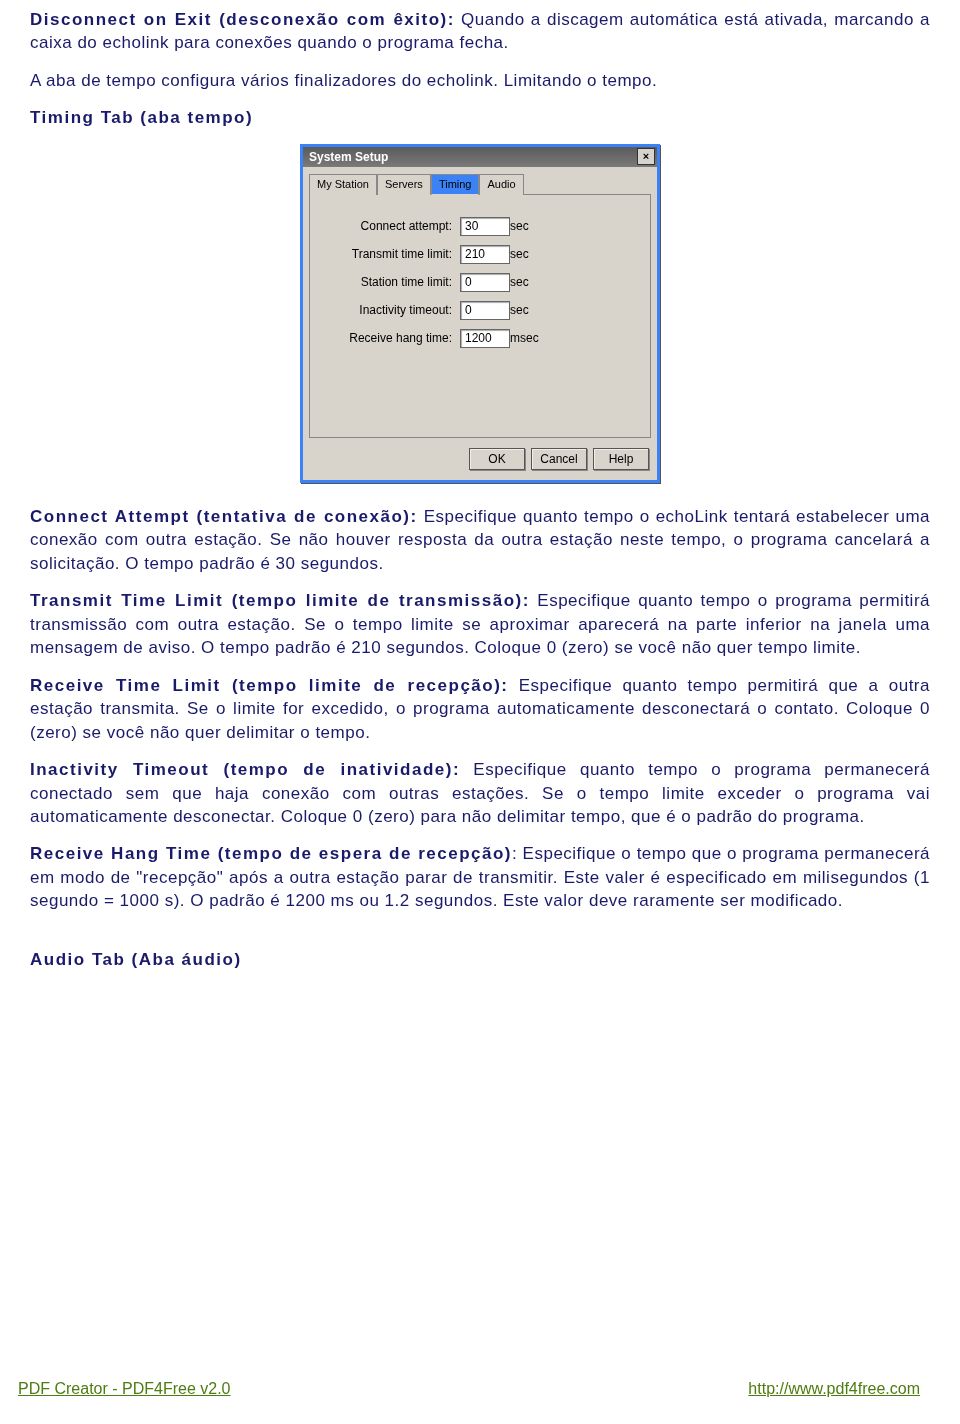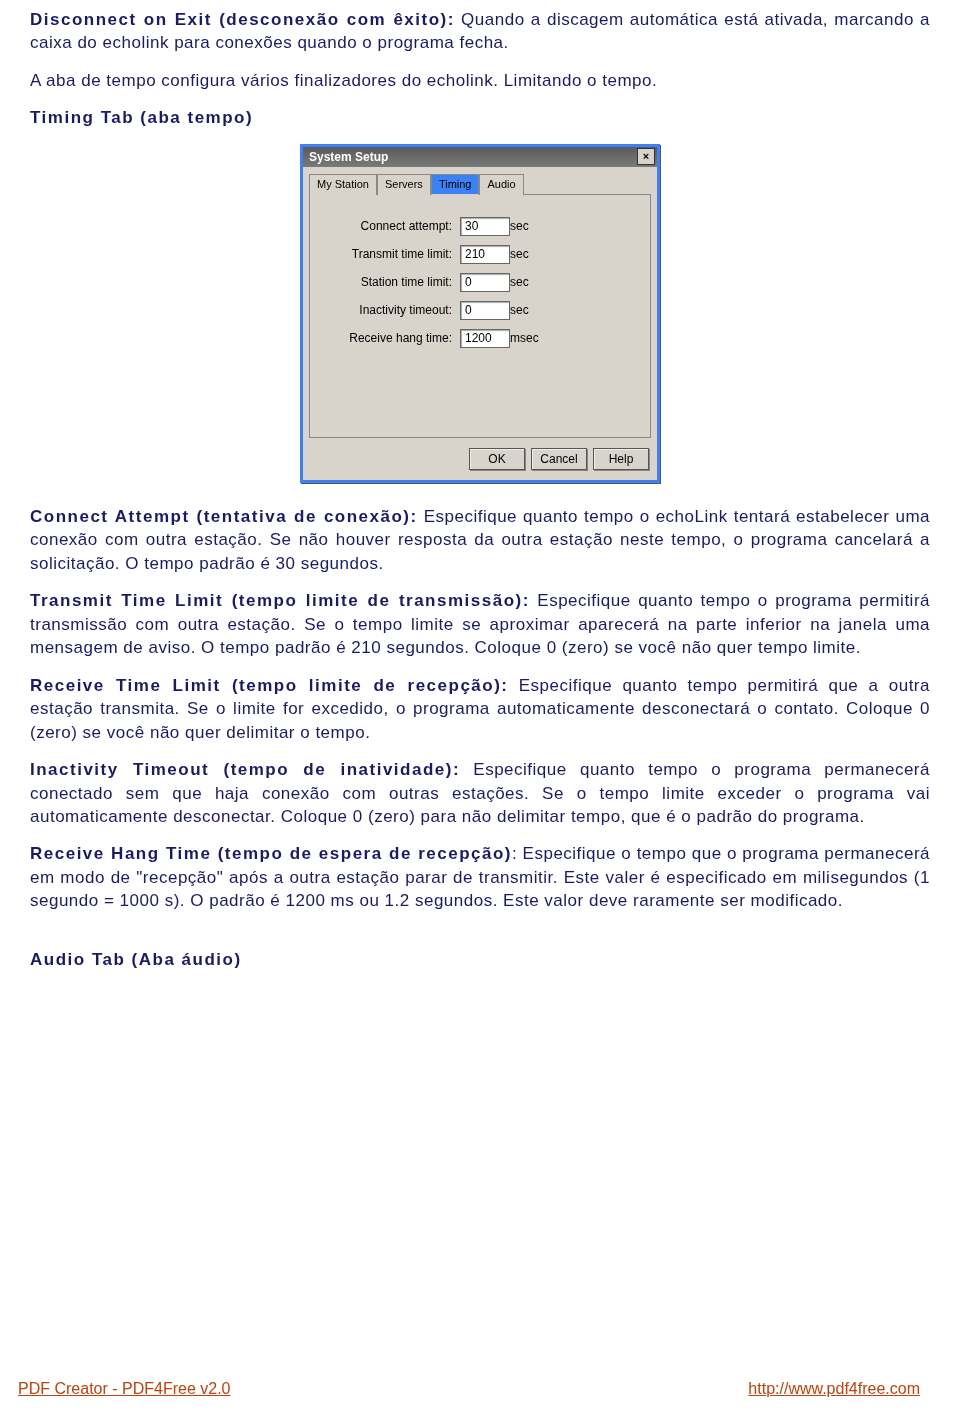--- a/index.html
+++ b/index.html
@@ -72,21 +72,21 @@
     font-size:12px;box-shadow:1px 1px 0 #888, inset 1px 1px 0 #f0eee8;
   }
 
   .footer{
     position:absolute;bottom:24px;left:0;right:0;
     display:flex;justify-content:space-between;
     padding:0 40px 0 18px;
     font-family:Arial,Helvetica,sans-serif;
     font-size:16px;letter-spacing:0;
   }
-  .footer a{color:#c2410c;text-decoration:underline;}
+  .footer a{color:#4d7c0f;text-decoration:underline;}
 </style>
 </head>
 <body>
 
 <div class="page">
 
   <p class="para">
     <span class="b">Disconnect on Exit (desconexão com êxito):</span><span>  Quando a discagem automática está ativada, marcando  a caixa  do echolink para conexões quando o programa fecha.</span>
   </p>
 

